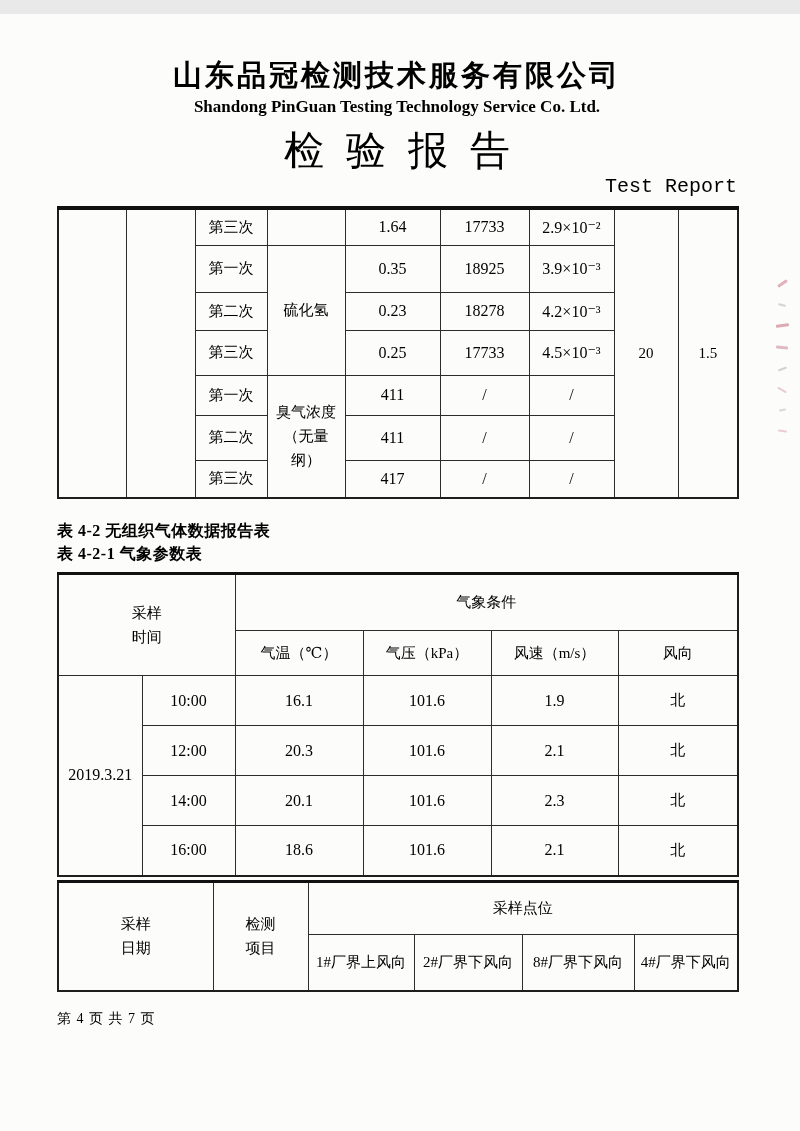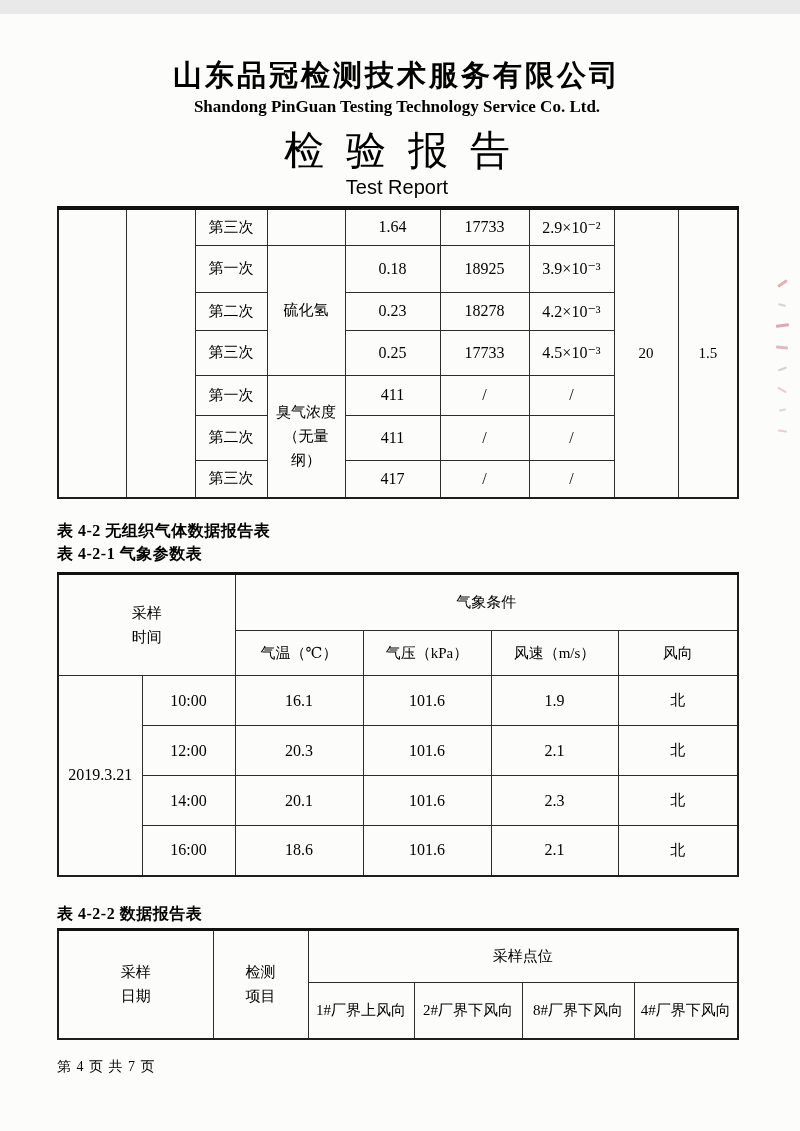--- a/index.html
+++ b/index.html
@@ -31,22 +31,22 @@
   }
   .report-title {
     margin-top:10px;
     text-align:center;
     font-size:40px; font-weight:normal;
     letter-spacing:22px; padding-left:22px;
     line-height:46px;
   }
   .report-subtitle {
     margin-top:0px;
-    text-align:center;
-    font-family:Liberation Sans, sans-serif;
+    text-align:right;
+    font-family:Liberation Mono, monospace;
     font-size:20px;
     line-height:26px;
   }
 
   
   table.tbl {
     border-collapse:collapse;
     table-layout:fixed;
     width:680px;
     background:transparent;
@@ -141,21 +141,21 @@
         <td></td>
         <td class="num">1.64</td>
         <td class="num">17733</td>
         <td class="num">2.9×10⁻²</td>
         <td rowspan="7" class="limit-cell">20</td>
         <td rowspan="7" class="limit-cell">1.5</td>
       </tr>
       <tr class="r-h47">
         <td>第一次</td>
         <td rowspan="3">硫化氢</td>
-        <td class="num">0.18</td>
+        <td class="num">0.35</td>
         <td class="num">18925</td>
         <td class="num">3.9×10⁻³</td>
       </tr>
       <tr class="r-h38">
         <td>第二次</td>
         <td class="num">0.23</td>
         <td class="num">18278</td>
         <td class="num">4.2×10⁻³</td>
       </tr>
       <tr class="r-h45">
@@ -236,21 +236,20 @@
       <tr class="r-h50">
         <td class="num">16:00</td>
         <td class="num">18.6</td>
         <td class="num">101.6</td>
         <td class="num">2.1</td>
         <td>北</td>
       </tr>
     </tbody>
       </table>
 
-    <div class="sec-title third">表 4-2-2 数据报告表</div>
 
     <table class="tbl tbl-3">
       <colgroup>
         <col style="width:155px">
           <col style="width:95px">
           <col style="width:106px">
         <col style="width:108px">
           <col style="width:112px">
           <col style="width:104px">
       </colgroup>

